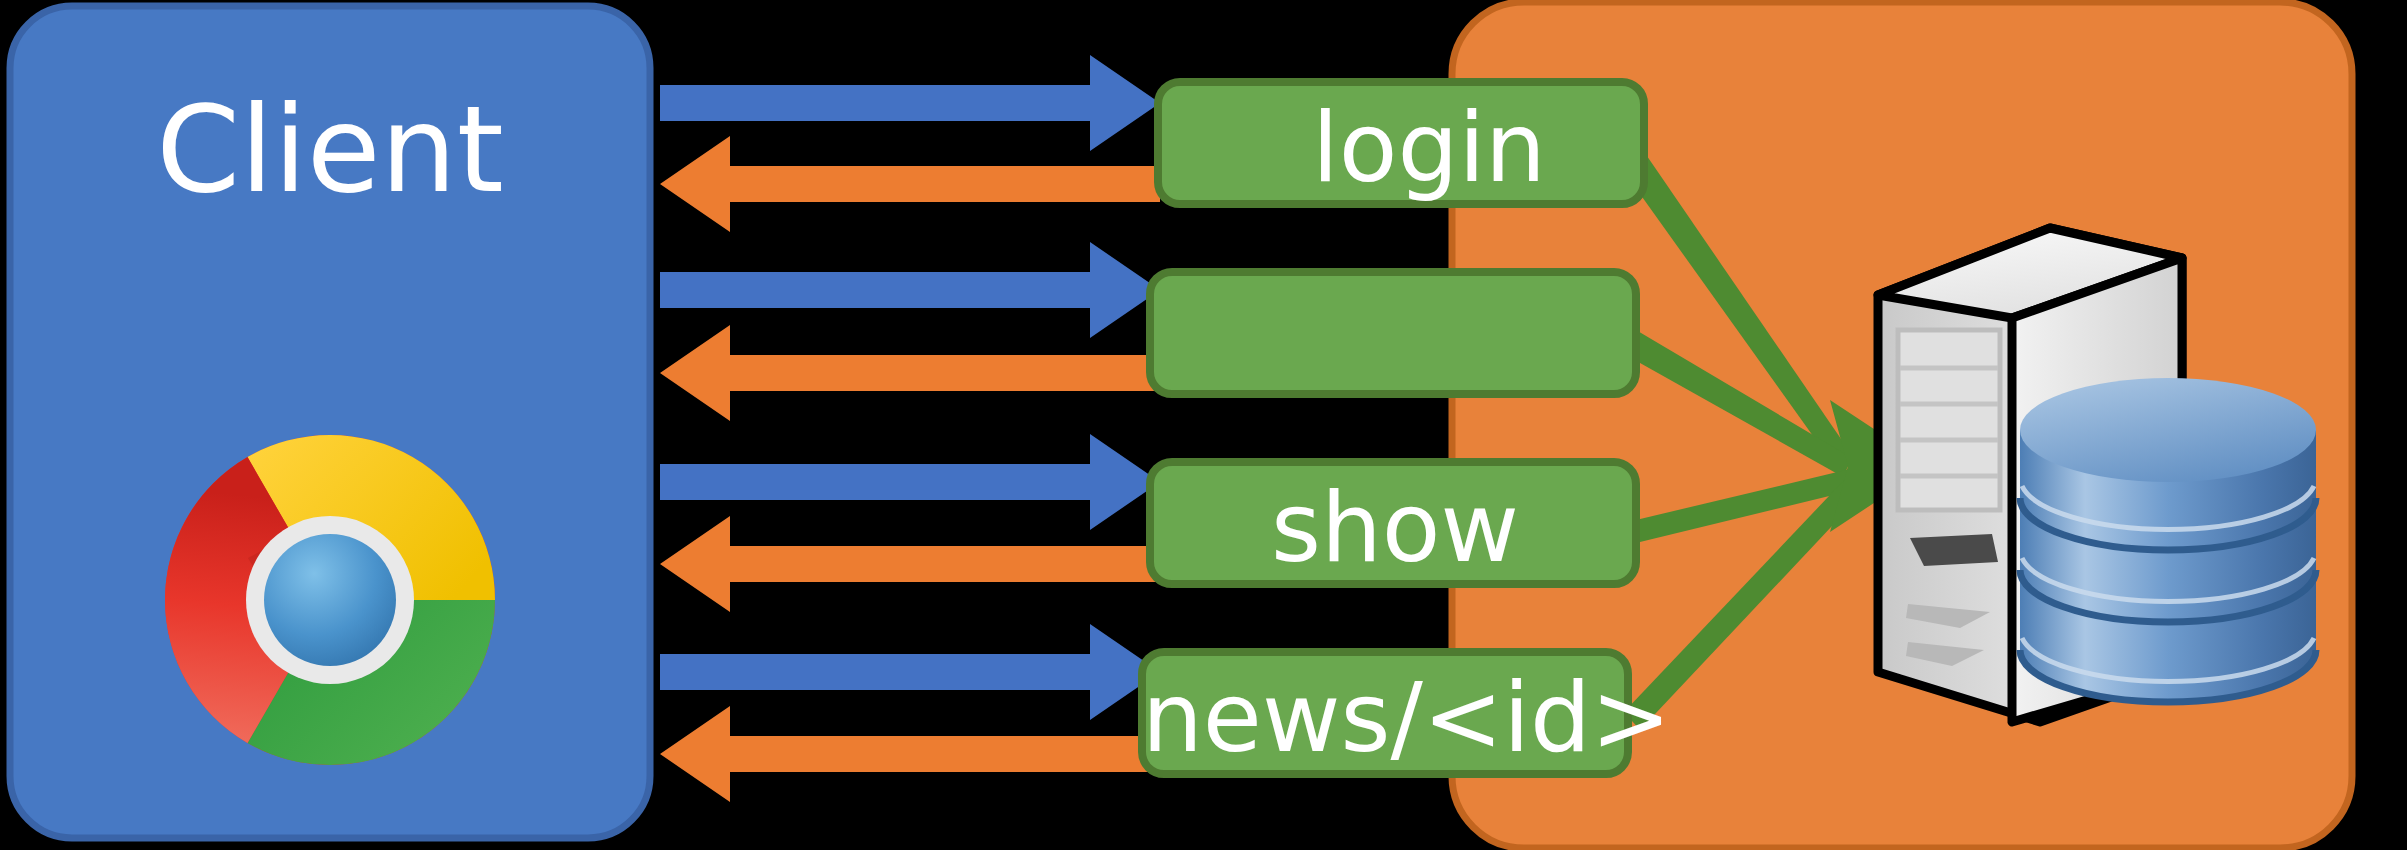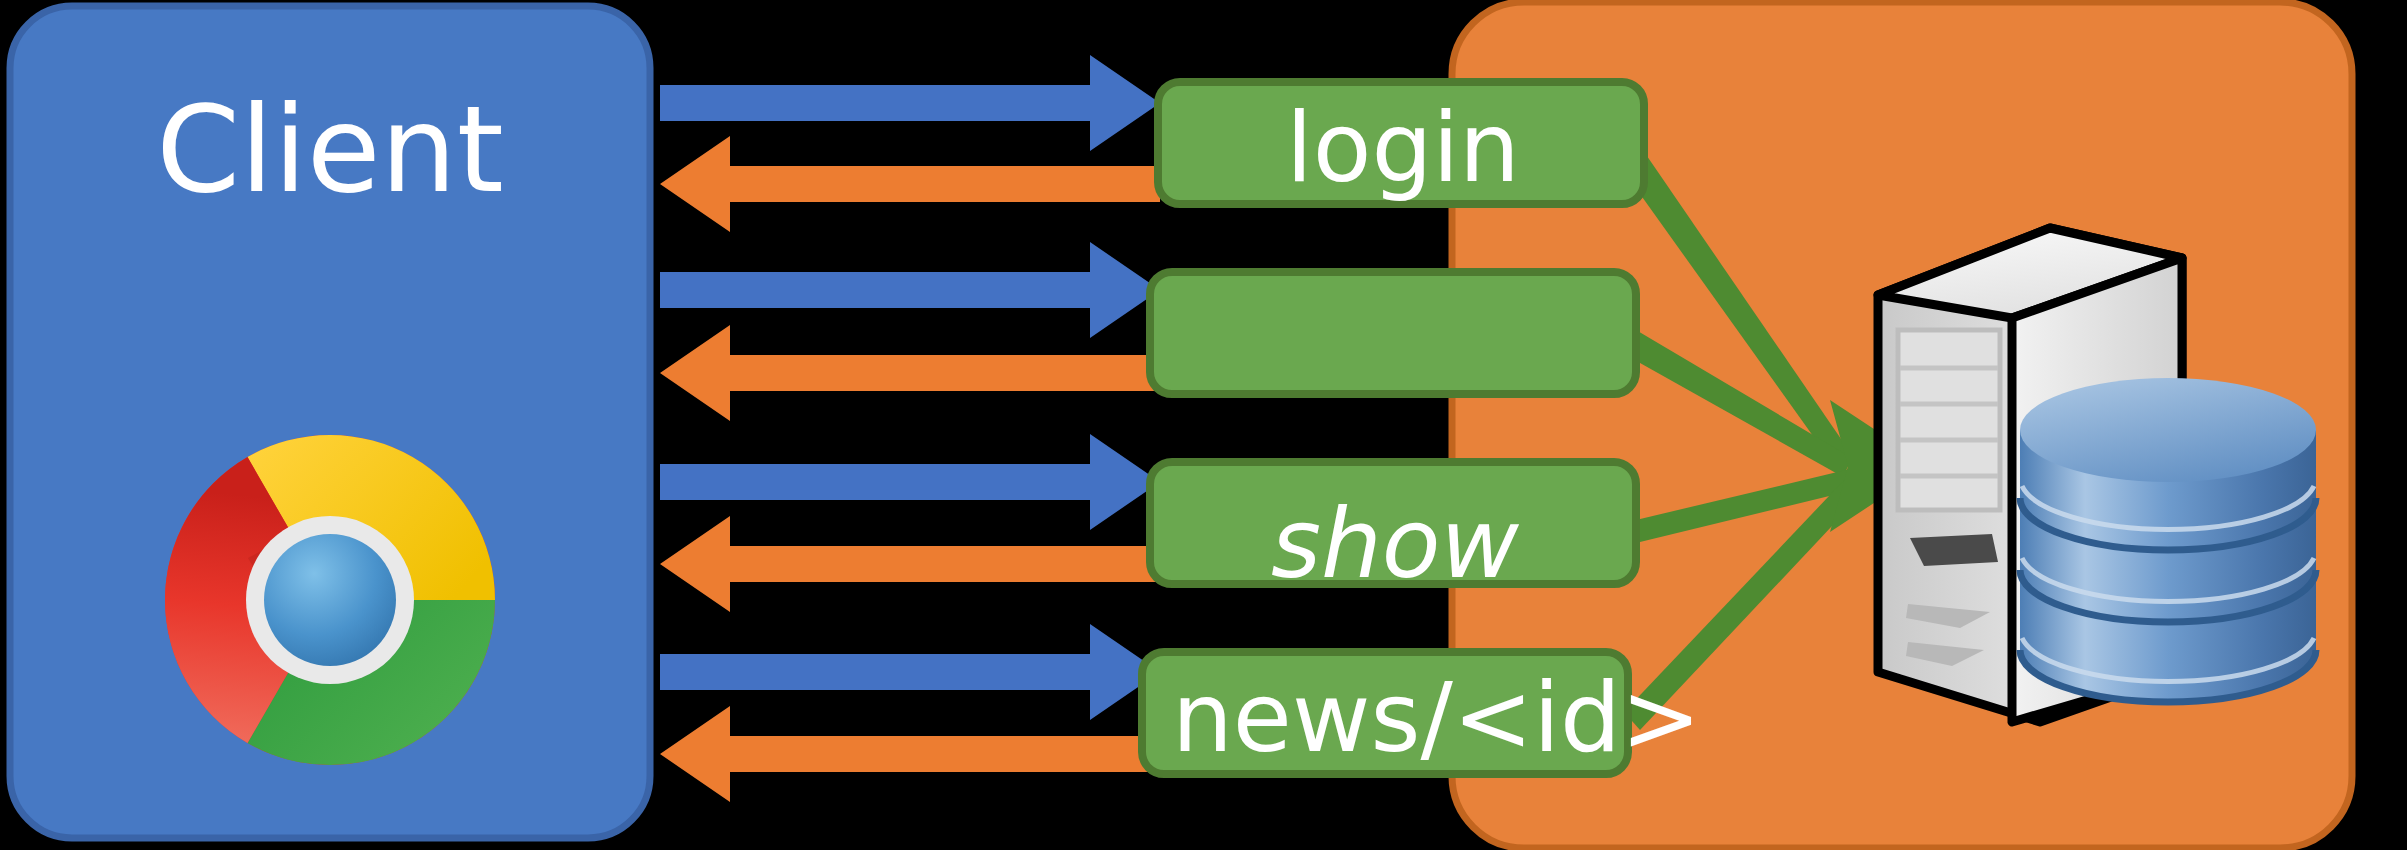--- a/index.html
+++ b/index.html
@@ -139,17 +139,17 @@
         <path d="M2022,486 A148,52 0 0,0 2314,486"></path>
         <path d="M2022,558 A148,52 0 0,0 2314,558"></path>
         <path d="M2022,638 A148,52 0 0,0 2314,638"></path>
       </g>
     </g>
   </svg>
 
   <div class="txt" id="client-label">Client</div>
 
 
-  <div class="box-label" style="left:1158px;top:100px;">login</div>
-  <div class="box-label" style="left:1150px;top:496px;font-style:italic;">show</div>
-  <div class="box-label" style="left:1172px;top:670px;">news/&lt;id&gt;</div>
+  <div class="box-label" style="left:1184px;top:100px;">login</div>
+  <div class="box-label" style="left:1150px;top:480px;">show</div>
+  <div class="box-label" style="left:1142px;top:670px;">news/&lt;id&gt;</div>
 
 </div>
 
 </body></html>

